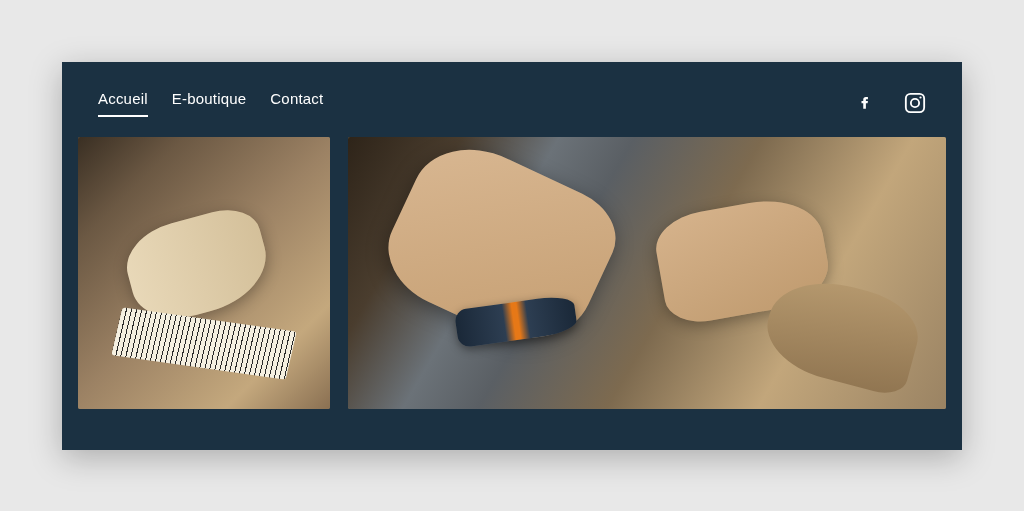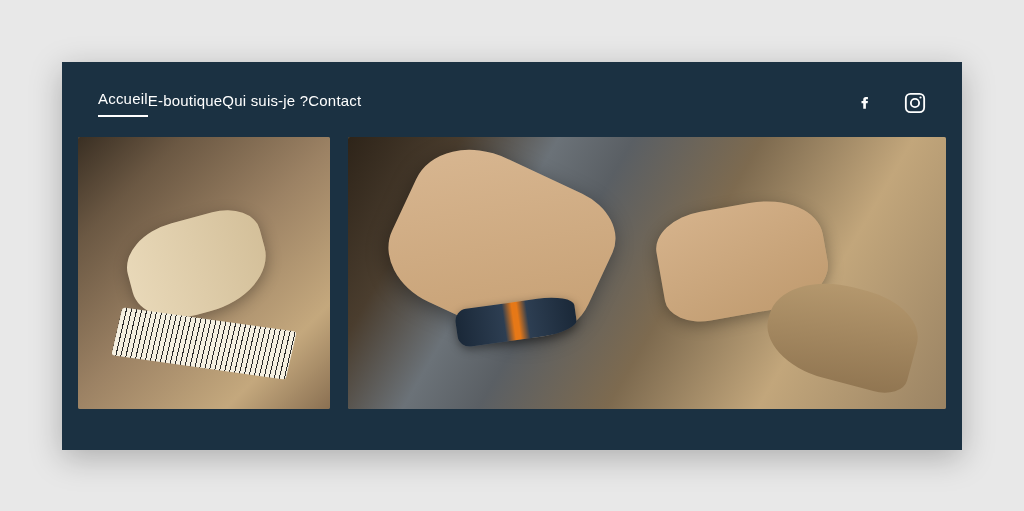--- a/index.html
+++ b/index.html
@@ -26,21 +26,22 @@
       flex-direction: column;
     }
     .navbar {
       display: flex;
       align-items: center;
       justify-content: space-between;
       padding: 28px 36px 20px 36px;
     }
     .nav-left {
       display: flex;
-      align-items: flex-end;
+      gap: 24px;
+      align-items: flex-start;
     }
     .nav-item {
       color: #ffffff;
       font-size: 15px;
       font-weight: 300;
       cursor: pointer;
       padding-bottom: 8px;
       letter-spacing: 0.2px;
     }
     .nav-item.active {
@@ -164,21 +165,20 @@
     }
   </style>
 </head>
 <body>
 
 <div class="card">
   <nav class="navbar">
     <div class="nav-left">
       <div class="nav-item active">Accueil</div>
       <div class="nav-item">E-boutique</div>
-      <div class="nav-item">Qui suis-je ?</div>
       <div class="nav-item">Contact</div>
     </div>
     <div class="nav-right">
       <div class="social-icon">
         <svg viewBox="0 0 24 24" width="14" height="22" fill="currentColor">
           <path d="M13.5 8.5V6.5c0-.83.67-1 1-1h2.5V1.5H13.5c-3 0-4.5 2-4.5 4.5v2.5H6v4h3V22h4.5V12.5h3l.5-4h-3.5z"></path>
         </svg>
       </div>
       <div class="social-icon">
         <svg viewBox="0 0 24 24" width="22" height="22" fill="none" stroke="currentColor" stroke-width="2">

